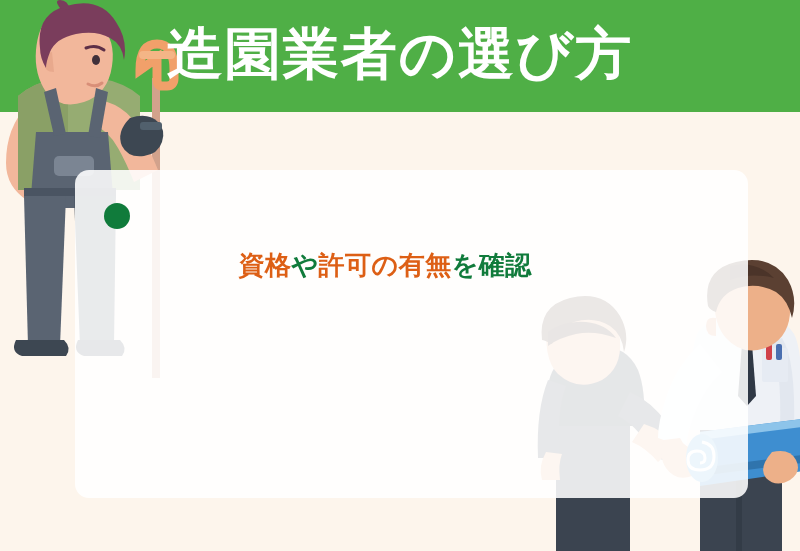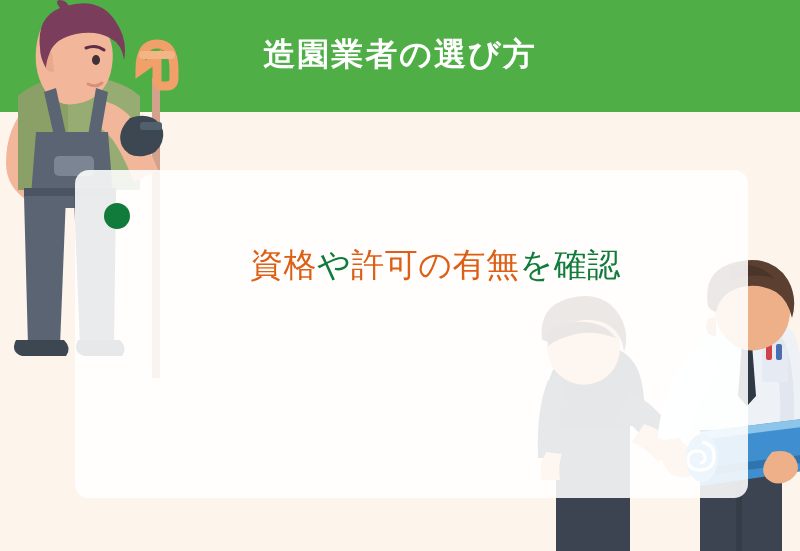--- a/index.html
+++ b/index.html
@@ -12,21 +12,21 @@
   #stage{position:relative;width:800px;height:551px;overflow:hidden;background:#fdf5ec;}
 
   
   .header-band{
     position:absolute;left:0;top:0;width:800px;height:112px;
     background:#4faf46;
   }
   .header-title{
     position:absolute;left:0;top:22px;width:800px;
     text-align:center;
-    font-size:32px;line-height:64px;
+    font-size:56px;line-height:64px;
     font-weight:700;
     color:#ffffff;
     letter-spacing:2px;
     white-space:nowrap;
   }
 
   
   .art{position:absolute;left:0;top:0;width:800px;height:551px;pointer-events:none;}
 
   
@@ -44,23 +44,23 @@
     position:relative;
     padding-left:58px;
     margin-bottom:14px;
   }
   .dot{
     position:absolute;left:0;top:7px;
     width:26px;height:26px;border-radius:50%;
     background:#107b3b;
   }
   .line{
-    font-size:33px;
+    font-size:26px;
     line-height:46px;
-    font-weight:400;
+    font-weight:700;
     letter-spacing:0.5px;
     white-space:pre-wrap;
   }
   .or{color:#dd5f15;}
   .gr{color:#107b3b;}
 </style>
 </head>
 <body>
 
 <div id="stage">

